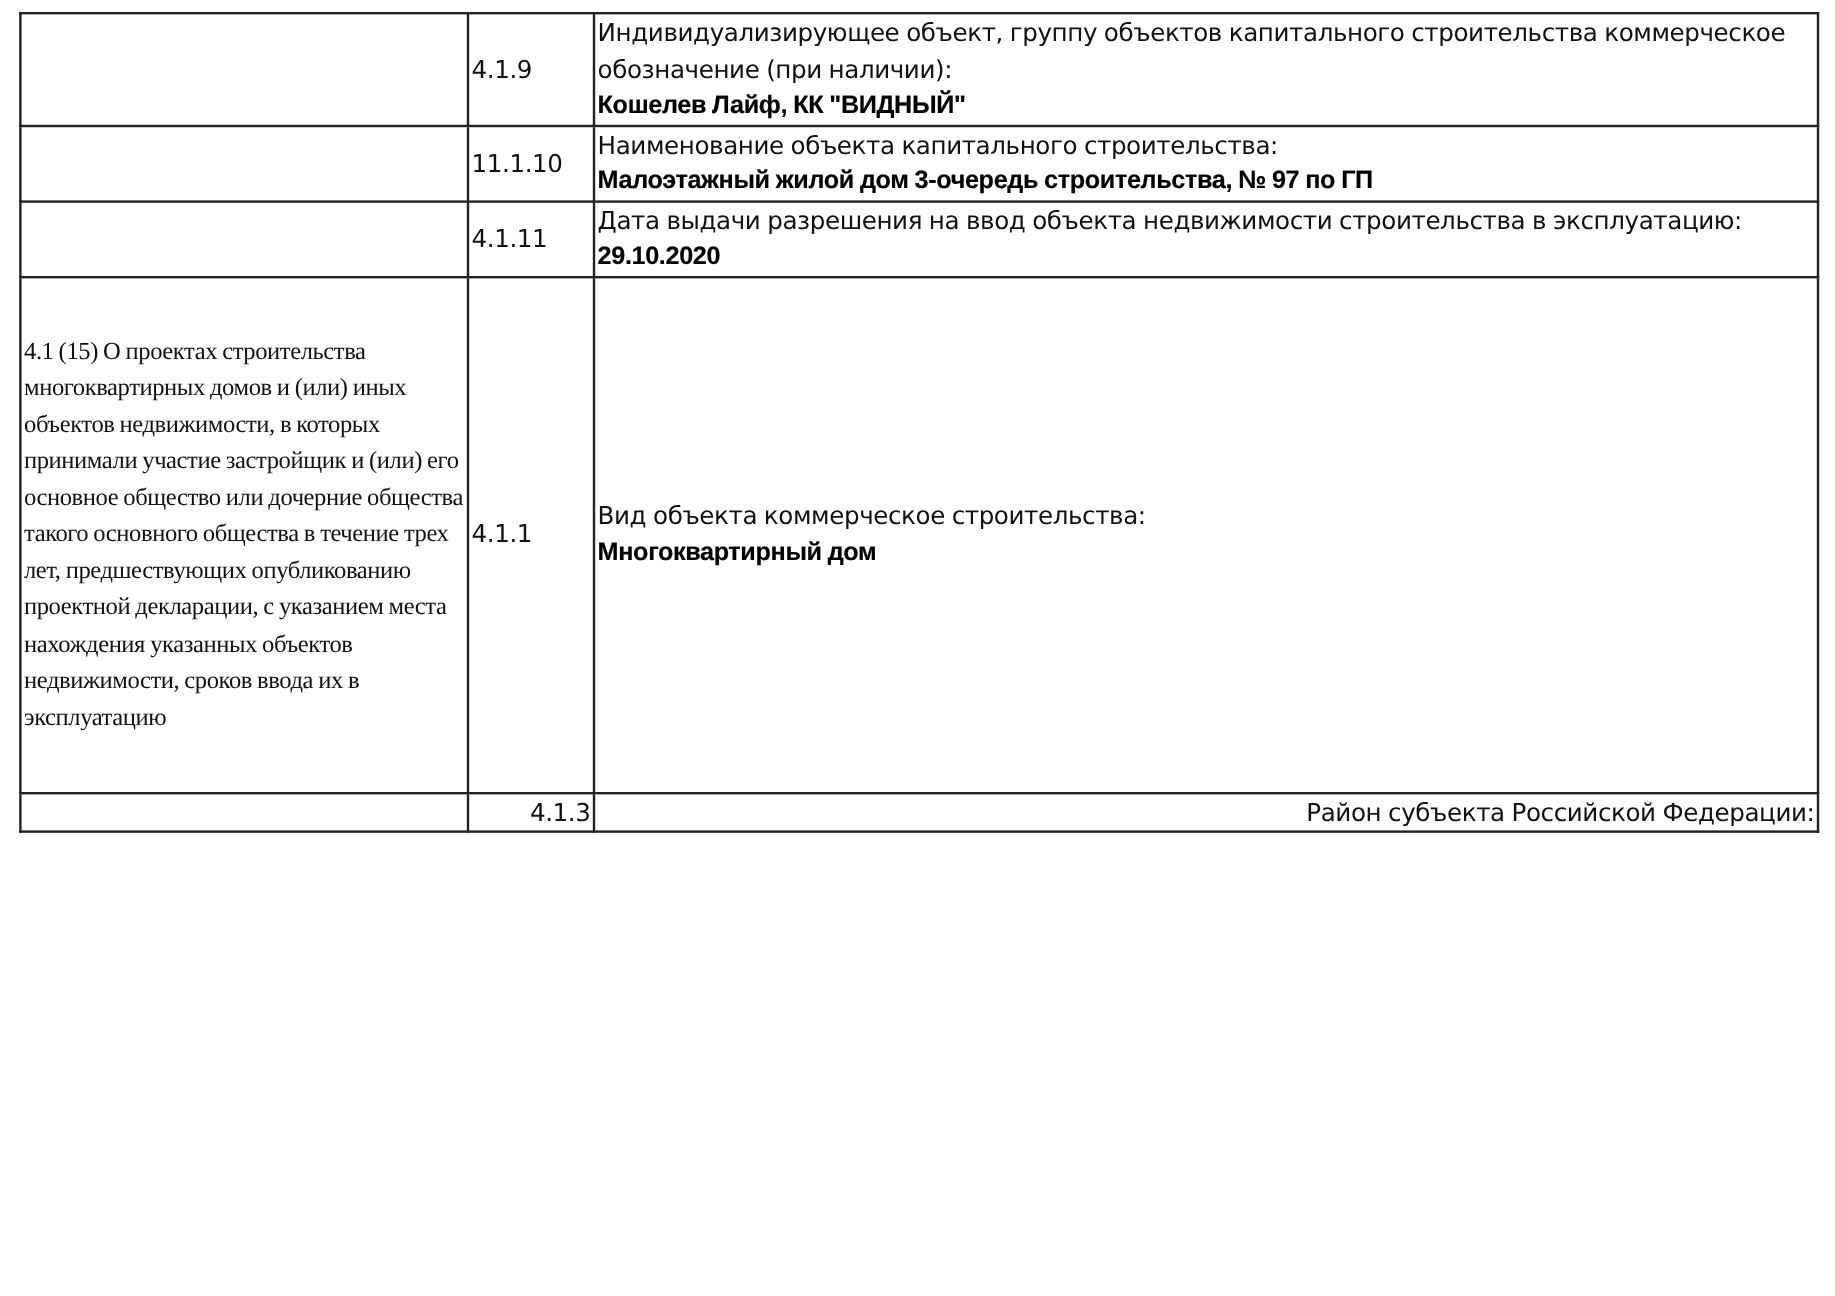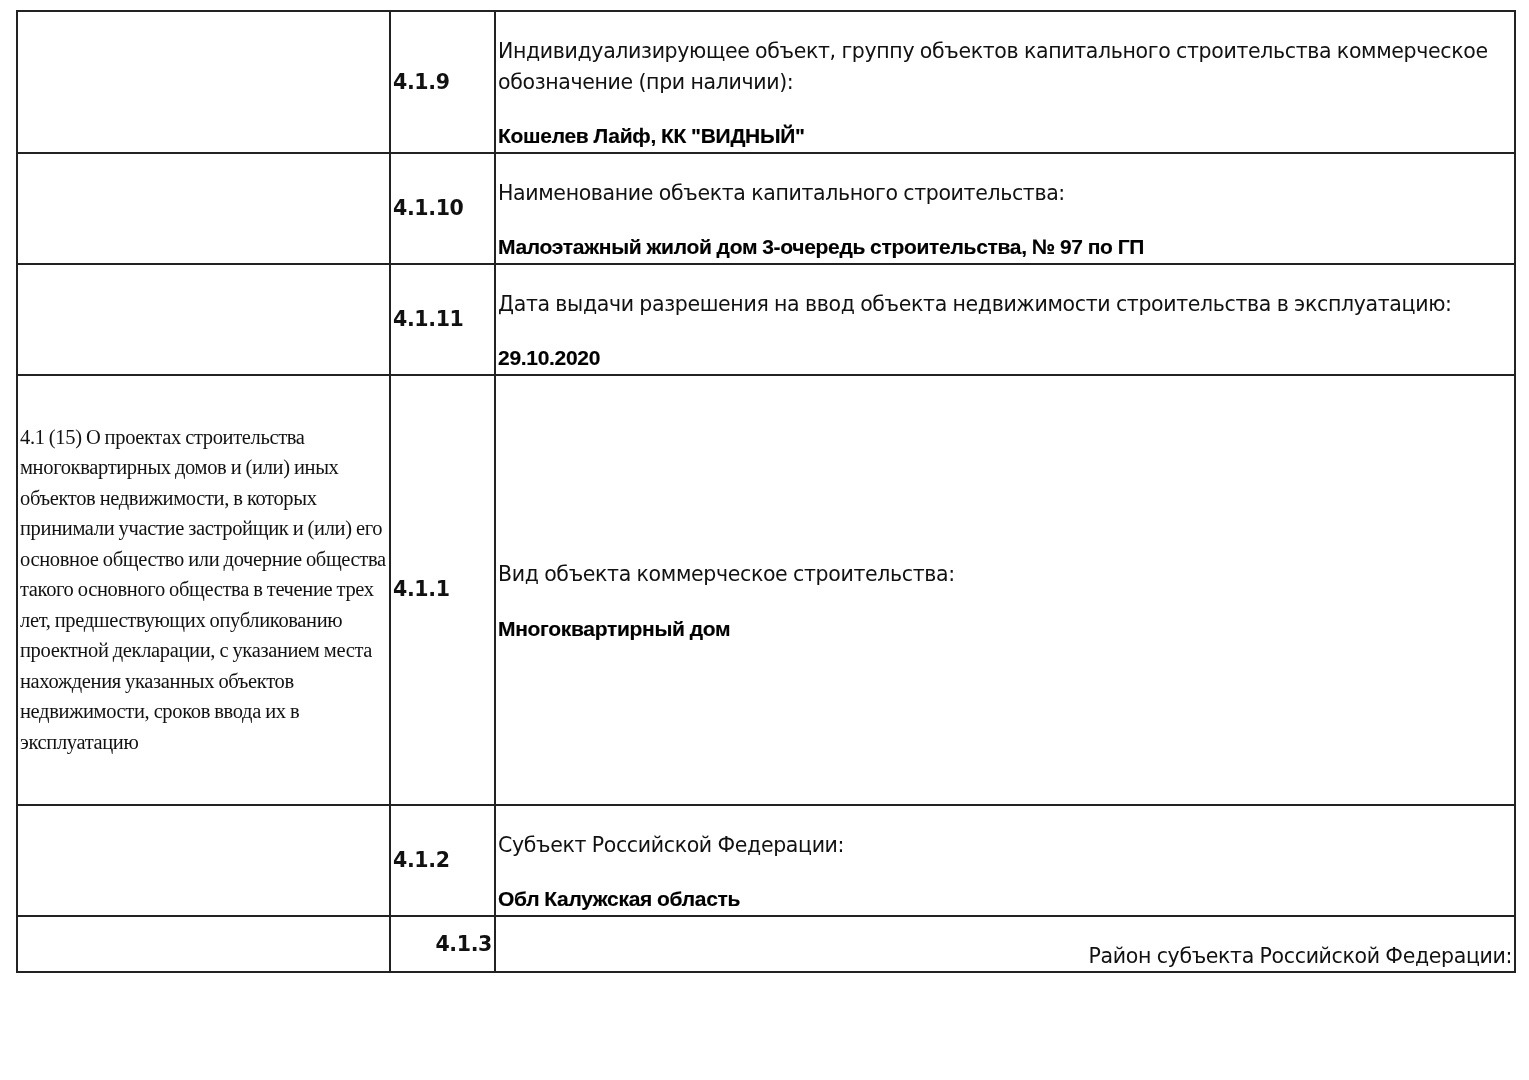--- a/index.html
+++ b/index.html
@@ -35,23 +35,22 @@
     col.c-section { width: 373px; }
     col.c-num { width: 105px; }
     col.c-desc { width: 1020px; }
     td.section-cell {
       vertical-align: top;
       padding-top: 2px;
       font-family: Liberation Serif, serif;
     }
     td.num-cell {
       padding-left: 3px;
-      font-weight: bold;
     }
-    .label, .value { display: block; margin-top: 24px; }
+    .label, .value { display: block; }
     .value {
       font-weight: bold;
       font-family: "Liberation Sans", sans-serif;
       font-size: 21px;
       letter-spacing: -0.3px;
       color: #000;
       -webkit-text-stroke: 0.15px #000;
       font-weight: 600;
     }
     tr.h2 td { height: 61px; }
@@ -72,21 +71,21 @@
     <tr class="h3">
       <td class="section-cell"></td>
       <td class="num-cell">4.1.9</td>
       <td class="desc-cell">
         <span class="label">Индивидуализирующее объект, группу объектов капитального строительства коммерческое обозначение (при наличии):</span>
         <span class="value">Кошелев Лайф, КК "ВИДНЫЙ"</span>
       </td>
     </tr>
     <tr class="h2">
       <td class="section-cell"></td>
-      <td class="num-cell">4.1.10</td>
+      <td class="num-cell">11.1.10</td>
       <td class="desc-cell">
         <span class="label">Наименование объекта капитального строительства:</span>
         <span class="value">Малоэтажный жилой дом 3-очередь строительства, № 97 по ГП</span>
       </td>
     </tr>
     <tr class="h2">
       <td class="section-cell"></td>
       <td class="num-cell">4.1.11</td>
       <td class="desc-cell">
         <span class="label">Дата выдачи разрешения на ввод объекта недвижимости строительства в эксплуатацию:</span>
@@ -94,28 +93,20 @@
       </td>
     </tr>
     <tr class="htall">
       <td class="section-cell">4.1 (15) О проектах строительства многоквартирных домов и (или) иных объектов недвижимости, в которых принимали участие застройщик и (или) его основное общество или дочерние общества такого основного общества в течение трех лет, предшествующих опубликованию проектной декларации, с указанием места нахождения указанных объектов недвижимости, сроков ввода их в эксплуатацию</td>
       <td class="num-cell">4.1.1</td>
       <td class="desc-cell">
         <span class="label">Вид объекта коммерческое строительства:</span>
         <span class="value">Многоквартирный дом</span>
       </td>
     </tr>
-    <tr class="h2">
-      <td class="section-cell"></td>
-      <td class="num-cell">4.1.2</td>
-      <td class="desc-cell">
-        <span class="label">Субъект Российской Федерации:</span>
-        <span class="value">Обл Калужская область</span>
-      </td>
-    </tr>
     <tr class="h1">
       <td class="section-cell"></td>
       <td class="num-cell">4.1.3</td>
       <td class="desc-cell">
         <span class="label">Район субъекта Российской Федерации:</span>
       </td>
     </tr>
   </tbody>
 </table>
 

